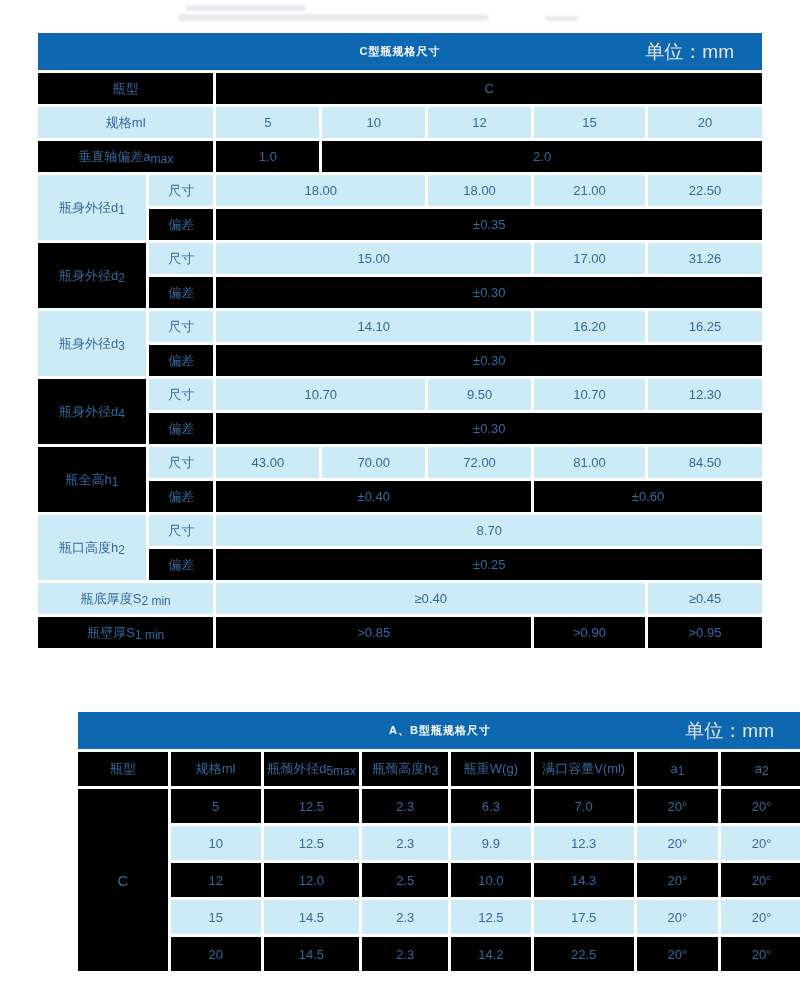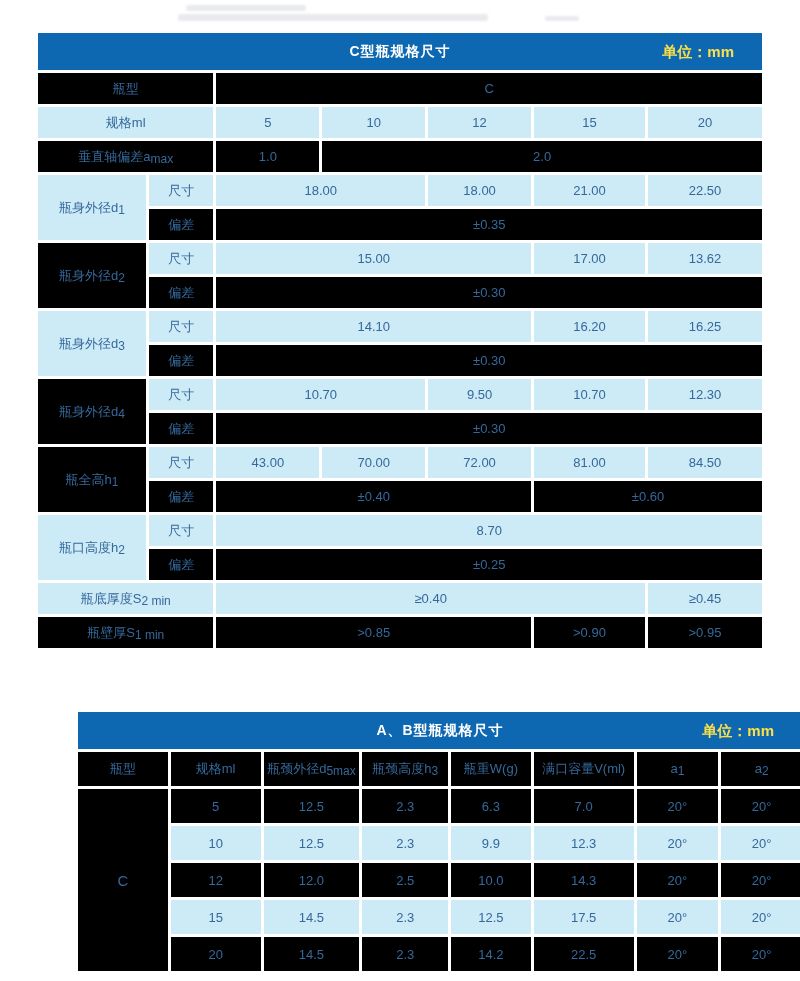--- a/index.html
+++ b/index.html
@@ -10,22 +10,22 @@
     font-family: "Liberation Sans", sans-serif;
     position: relative;
     overflow: hidden;
   }
   .wrap { position: absolute; left: 38px; width: 724px; }
   .bar {
     height: 37px; background: #0d68b1;
     display: flex; align-items: center; justify-content: center;
     position: relative;
   }
-  .bar-title { color: #ffffff; font-weight: bold; font-size: 14px; letter-spacing: 1px; }
-  .bar-unit { position: absolute; right: 28px; top: 50%; transform: translateY(-50%); color: #fde047; font-size: 15px; font-weight: bold; }
+  .bar-title { color: #ffffff; font-weight: bold; font-size: 11px; letter-spacing: 1px; }
+  .bar-unit { position: absolute; right: 28px; top: 50%; transform: translateY(-50%); color: #e5e5e5; font-size: 19px; }
   table.spec {
     border-collapse: separate; border-spacing: 3px;
     table-layout: fixed; width: 730px; margin: 0 -3px;
   }
   td {
     text-align: center; vertical-align: middle;
     font-size: 13px; color: #35689b;
     padding: 0 2px; white-space: nowrap; overflow: hidden;
   }
   .t1 td { height: 31px; }
@@ -88,21 +88,21 @@
     <tr>
       <td class="lv">偏差</td>
       <td class="lv" colspan="5">±0.35</td>
     </tr>
 
     <tr>
       <td class="lv" rowspan="2"><span>瓶身外径d</span><sub class="s">2</sub></td>
       <td class="cy">尺寸</td>
       <td class="cy" colspan="3">15.00</td>
       <td class="cy">17.00</td>
-      <td class="cy">13.62</td>
+      <td class="cy">31.26</td>
     </tr>
     <tr>
       <td class="lv">偏差</td>
       <td class="lv" colspan="5">±0.30</td>
     </tr>
 
     <tr>
       <td class="cy" rowspan="2"><span>瓶身外径d</span><sub class="s">3</sub></td>
       <td class="cy">尺寸</td>
       <td class="cy" colspan="3">14.10</td>

